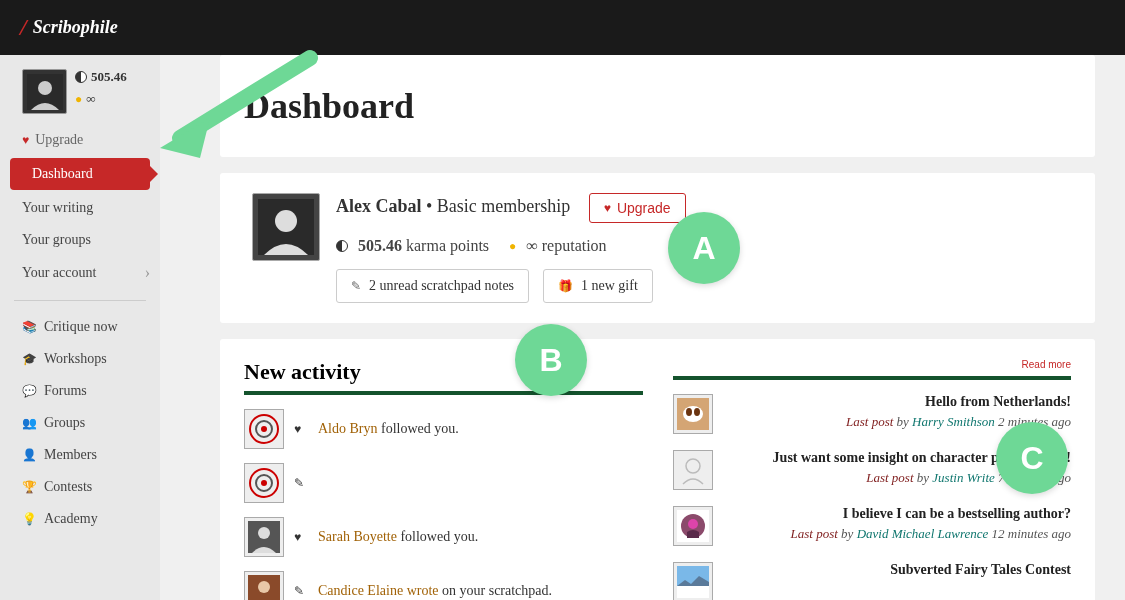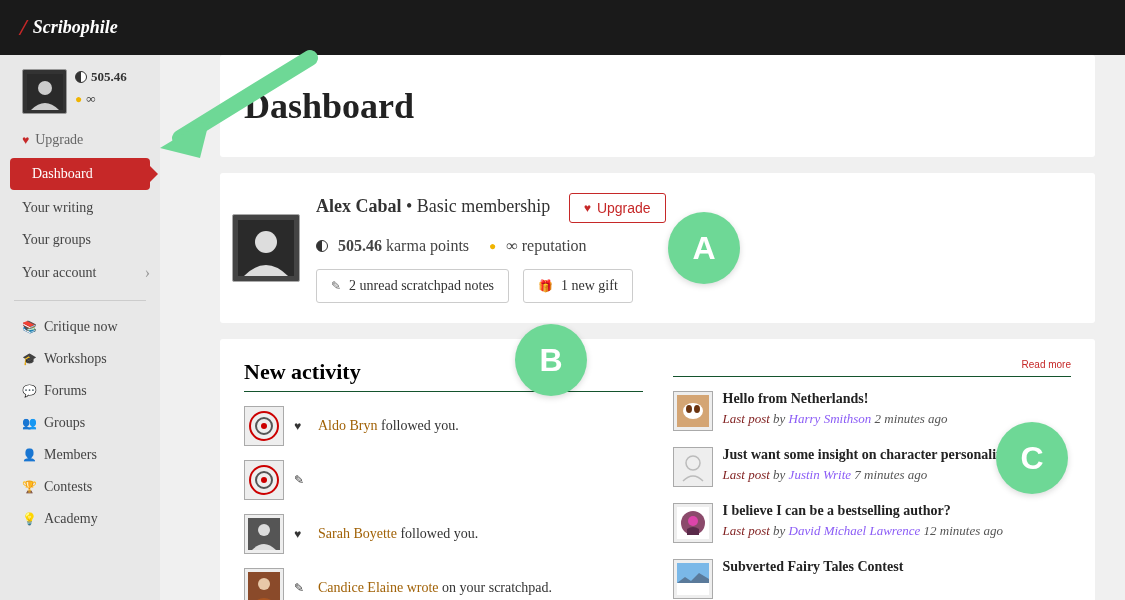--- a/index.html
+++ b/index.html
@@ -29,54 +29,54 @@
 .nav-sep { border: none; border-top: 1px solid #ccc; margin: 10px 14px; }
 .heart-red { color:#c62828; margin-right:6px; font-size:12px;}
 .ni-icon { font-size: 12px; margin-right: 8px; width: 14px; display: inline-block; }
 
 .content { flex: 1; background: #f0f0f0; padding: 0 30px 0 60px; height: 545px; overflow: hidden; }
 
 .card { background: #fff; border-radius: 3px; margin-bottom: 16px; }
 .card-header { padding: 30px 24px; }
 .page-title { font-family: Georgia, serif; font-size: 36px; font-weight: bold; color: #222; }
 
-.user-card { padding: 20px 12px; display: flex; align-items: center; }
+.user-card { padding: 20px 32px; display: flex; align-items: flex-start; }
 .avatar-lg { width: 68px; height: 68px; border: 1px solid #aaa; padding: 3px; border-radius: 2px; background: #444; display:flex; align-items:center; justify-content:center; }
 .avatar-lg svg { width: 56px; height: 56px; }
 .user-info { margin-left: 16px; flex: 1; }
 .user-name-line { font-size: 18px; color: #333; margin-bottom: 14px; }
 .user-name { font-weight: bold; }
 .upgrade-btn { display: inline-flex; align-items:center; margin-left: 14px; border: 1px solid #c62828; color: #c62828; background: #fff; padding: 6px 14px; border-radius: 3px; font-size: 14px; cursor: pointer; font-weight: 500; }
 .upgrade-btn .heart-red { margin-right: 6px; }
 .karma-line { font-size: 16px; color: #444; margin-bottom: 14px; display:flex; align-items:center; }
 .karma-val { font-weight: bold; margin: 0 4px 0 6px; }
 .rep-wrap { margin-left: 20px; display:flex; align-items:center;}
 .pill-row { display: flex; gap: 14px; }
 .pill { border: 1px solid #ccc; border-radius: 3px; padding: 8px 14px; font-size: 14px; color: #333; cursor: pointer; background: #fff; display:flex; align-items:center; }
 .pill .pi { margin-right:8px; font-size:12px; color:#666;}
 
 .two-col { display: flex; gap: 30px; padding: 20px 24px; }
 .col { flex: 1; }
-.col-head { font-family: Georgia, serif; font-size: 22px; font-weight: bold; padding-bottom: 6px; border-bottom: 1px solid #14532d; margin-bottom: 14px; display: flex; align-items: baseline; }
+.col-head { font-family: Georgia, serif; font-size: 22px; font-weight: bold; padding-bottom: 6px; border-bottom: 4px solid #14532d; margin-bottom: 14px; display: flex; align-items: baseline; }
 .col-head .read-more { margin-left: auto; font-size: 10px; color: #c62828; font-family: -apple-system, sans-serif; font-weight: normal; cursor: pointer; }
 
 .activity-item { display: flex; align-items: center; margin-bottom: 14px; font-size: 14px; color: #333; }
 .activity-item .thumb { width: 40px; height: 40px; border: 1px solid #aaa; padding: 2px; margin-right: 10px; background: #eee; flex-shrink:0; display:flex; align-items:center; justify-content:center;}
 .activity-item .thumb svg { width: 32px; height: 32px; }
 .act-icon { width: 16px; margin-right: 8px; font-size: 12px; color: #333; flex-shrink:0;}
 .act-link { color: #a16207; }
 
-.forum-item { display: flex; margin-bottom: 16px; font-size: 14px; }
+.forum-item { display: flex; margin-bottom: 16px; font-size: 14px; text-align: right; }
 .forum-item .thumb { width: 40px; height: 40px; border: 1px solid #aaa; padding: 2px; margin-right: 10px; flex-shrink: 0; background: #eee; display:flex; align-items:center; justify-content:center;}
 .forum-item .thumb svg { width: 32px; height: 32px; }
 .forum-body { flex: 1; }
 .forum-title { font-weight: bold; color: #222; margin-bottom: 4px; }
 .forum-meta { color: #555; font-style: italic; font-size: 13px; }
 .forum-meta .lp { color: #7f1d1d; }
-.forum-meta .author { color: #8b5cf6; }
+.forum-meta .author { color: #0f766e; }
 
 .badge-circle { position: absolute; width: 72px; height: 72px; border-radius: 50%; background: #6ed896; color: #fff; display: flex; align-items: center; justify-content: center; font-size: 32px; font-weight: bold; font-family: Arial, sans-serif; box-shadow: 0 2px 6px rgba(0,0,0,0.15); pointer-events:none; }
 .badge-a { top: 212px; left: 668px; }
 .badge-b { top: 324px; left: 515px; }
 .badge-c { top: 422px; left: 996px; }
 
 .arrow-overlay { position: absolute; top: 48px; left: 140px; pointer-events: none; }
 </style>
 </head>
 <body>

